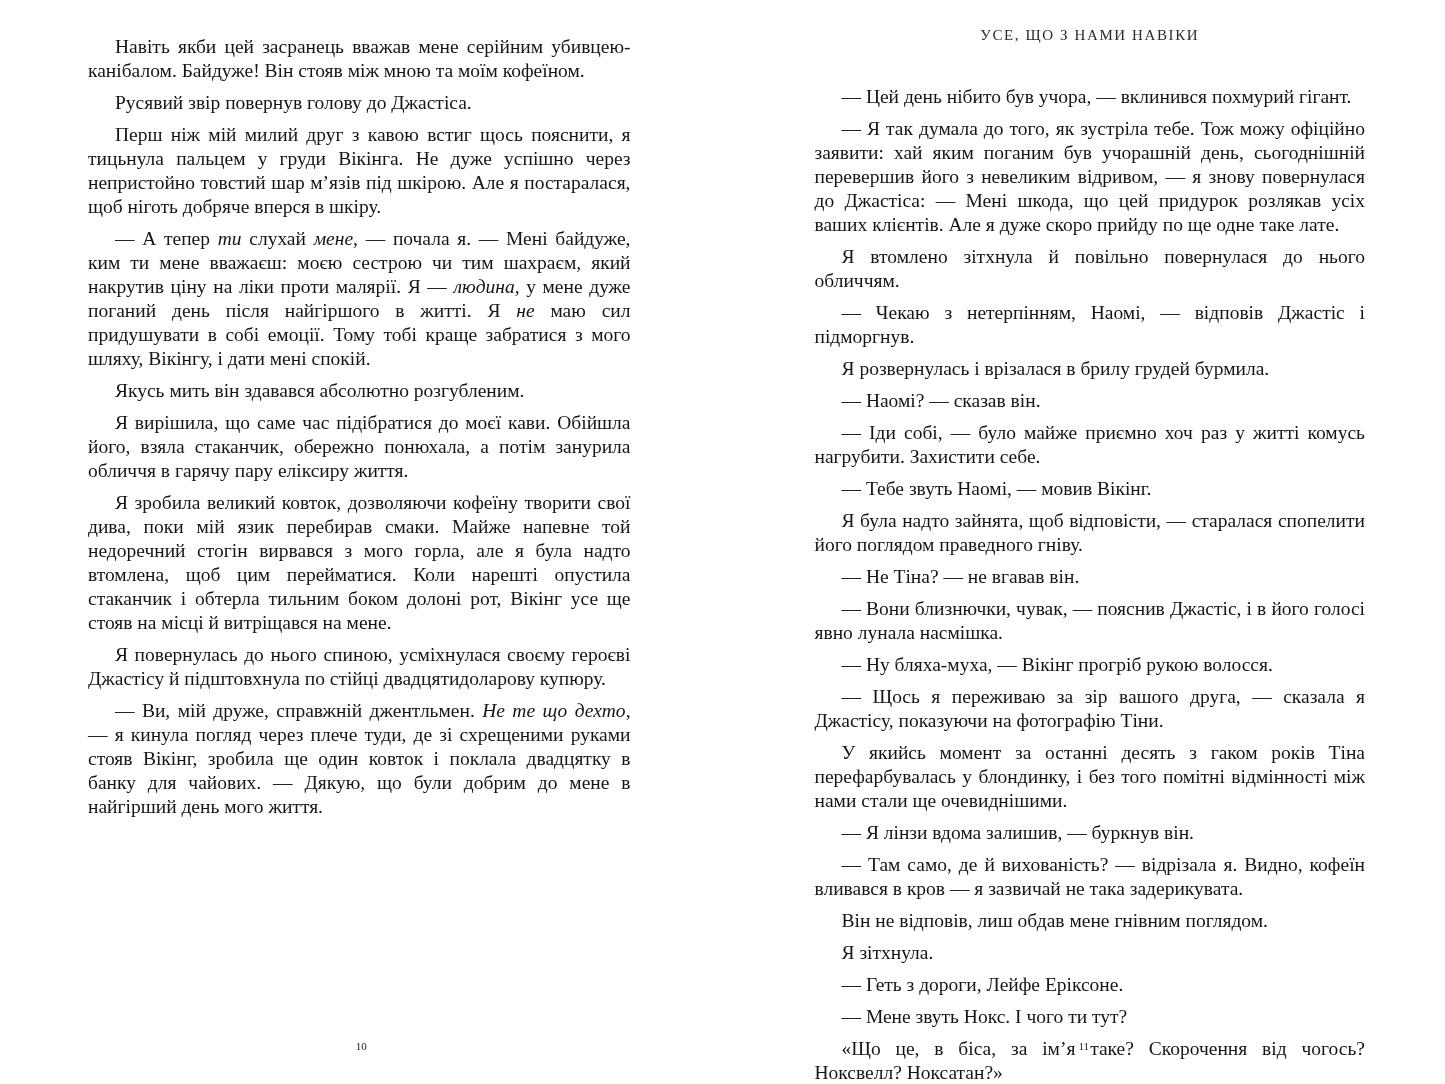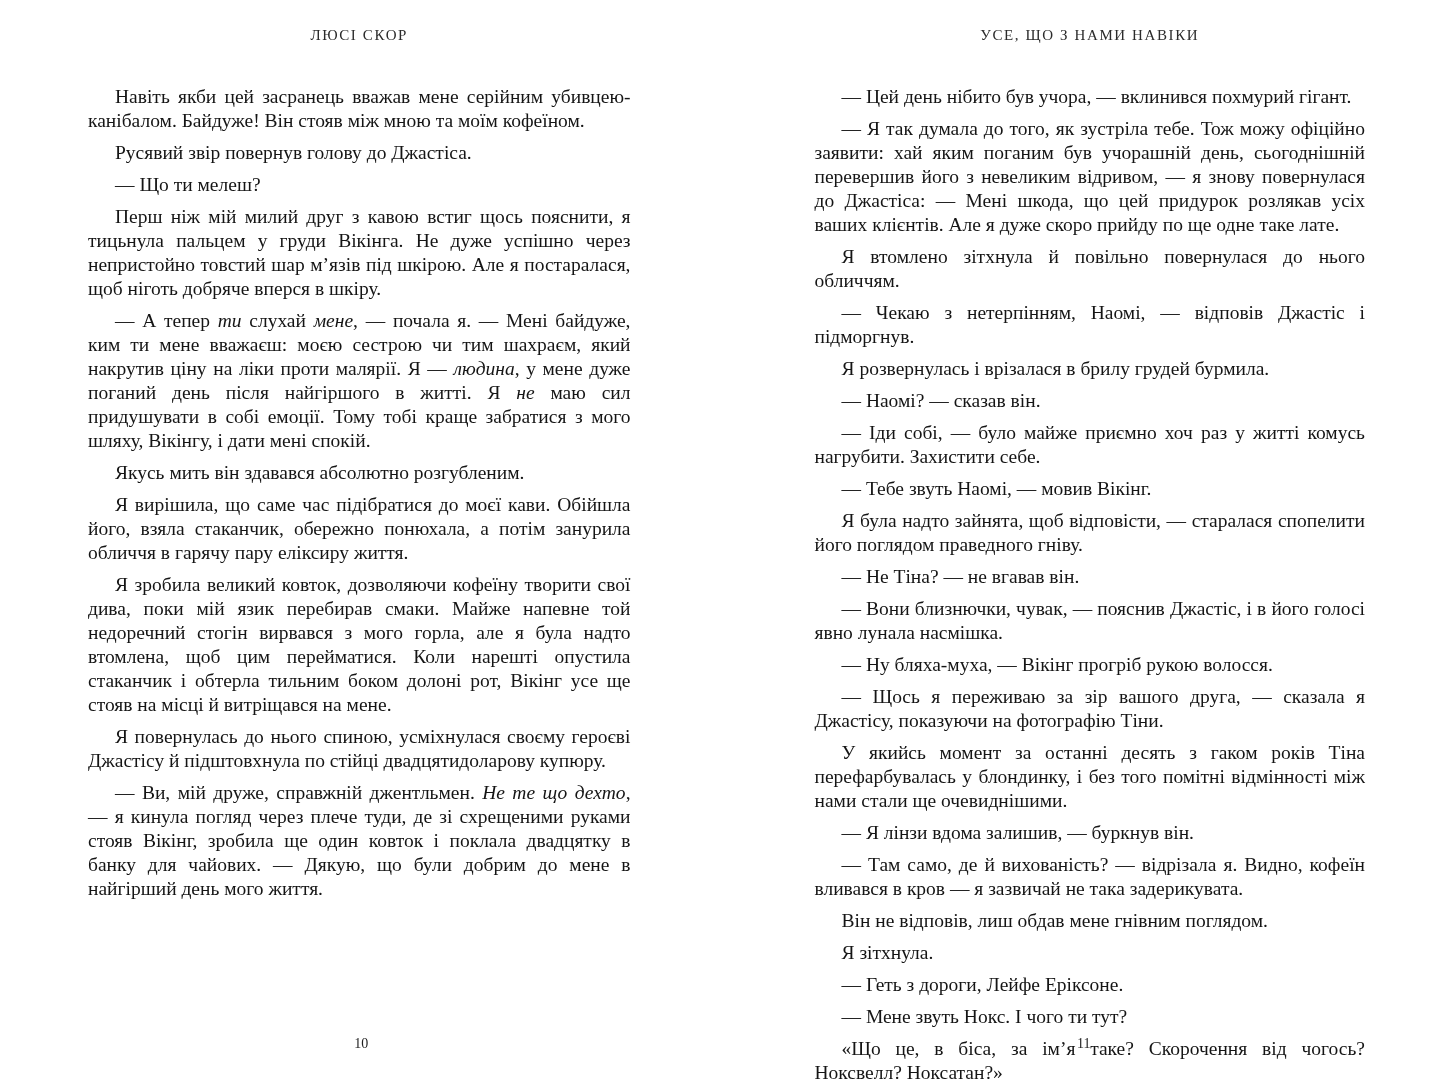--- a/index.html
+++ b/index.html
@@ -50,35 +50,33 @@
   }
   .page-body em {
     font-style: italic;
   }
   .page-number {
     position: absolute;
     bottom: 32px;
     left: 0;
     right: 0;
     text-align: center;
-    font-size: 14px;
+    font-size: 11px;
     color: #1d1d1d;
   }
 </style>
 </head>
 <body>
 
 <div class="spread">
 
   <div class="page left">
-    <div class="running-header">ЛЮСІ СКОР</div>
     <div class="page-body">
         <p class="para"><span>Навіть якби цей засранець вважав мене серійним убивцею-канібалом. Байдуже! Він стояв між мною та моїм кофеїном.</span></p>
         <p class="para"><span>Русявий звір повернув голову до Джастіса.</span></p>
-        <p class="para"><span>— Що ти мелеш?</span></p>
         <p class="para"><span>Перш ніж мій милий друг з кавою встиг щось пояснити, я тицьнула пальцем у груди Вікінга. Не дуже успішно через непристойно товстий шар м’язів під шкірою. Але я постаралася, щоб ніготь добряче вперся в шкіру.</span></p>
         <p class="para"><span>— А тепер </span><em>ти</em><span> слухай </span><em>мене</em><span>, — почала я. — Мені байдуже, ким ти мене вважаєш: моєю сестрою чи тим шахраєм, який накрутив ціну на ліки проти малярії. Я — </span><em>людина</em><span>, у мене дуже поганий день після найгіршого в житті. Я </span><em>не</em><span> маю сил придушувати в собі емоції. Тому тобі краще забратися з мого шляху, Вікінгу, і дати мені спокій.</span></p>
         <p class="para"><span>Якусь мить він здавався абсолютно розгубленим.</span></p>
         <p class="para"><span>Я вирішила, що саме час підібратися до моєї кави. Обійшла його, взяла стаканчик, обережно понюхала, а потім занурила обличчя в гарячу пару еліксиру життя.</span></p>
         <p class="para"><span>Я зробила великий ковток, дозволяючи кофеїну творити свої дива, поки мій язик перебирав смаки. Майже напевне той недоречний стогін вирвався з мого горла, але я була надто втомлена, щоб цим перейматися. Коли нарешті опустила стаканчик і обтерла тильним боком долоні рот, Вікінг усе ще стояв на місці й витріщався на мене.</span></p>
         <p class="para"><span>Я повернулась до нього спиною, усміхнулася своєму героєві Джастісу й підштовхнула по стійці двадцятидоларову купюру.</span></p>
         <p class="para"><span>— Ви, мій друже, справжній джентльмен. </span><em>Не те що дехто</em><span>, — я кинула погляд через плече туди, де зі схрещеними руками стояв Вікінг, зробила ще один ковток і поклала двадцятку в банку для чайових. — Дякую, що були добрим до мене в найгірший день мого життя.</span></p>
       </div>
     <div class="page-number">10</div>
   </div>

